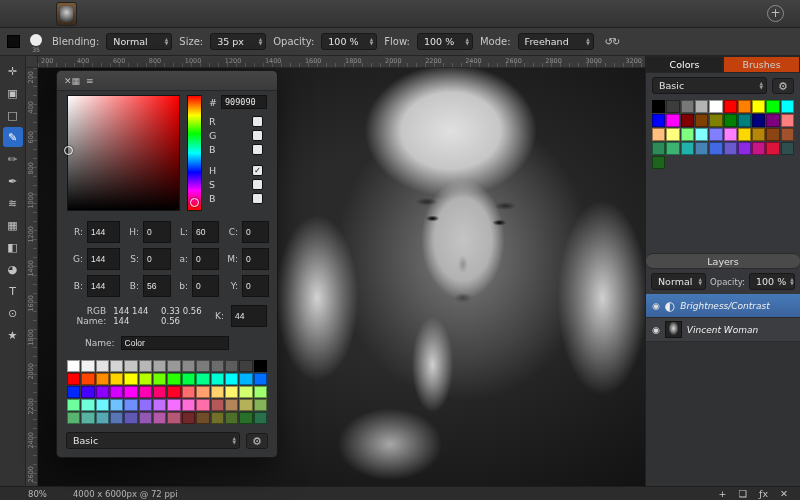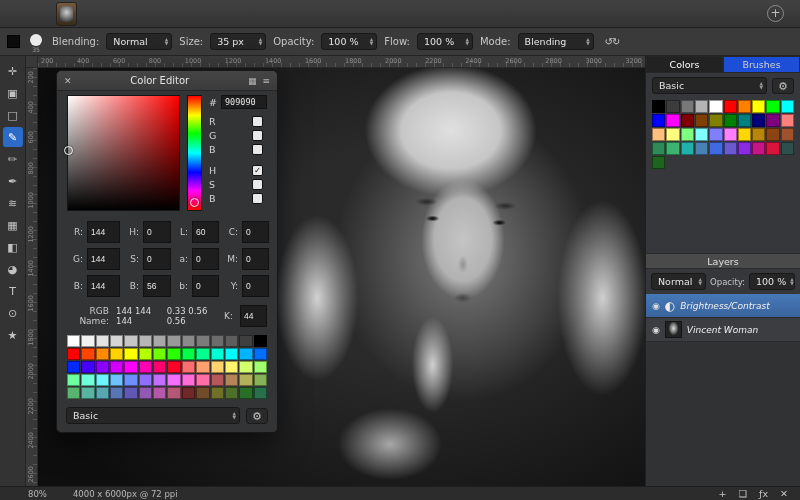--- a/index.html
+++ b/index.html
@@ -111,43 +111,43 @@
   .cb i { display:none; font-style:normal; font-size:8.5px; color:#1c1c1c; font-weight:bold; }
   .cb.on i { display:block; }
   .ce-fields { display:grid; grid-template-columns:16px 33px 15px 28px 13px 27px 15px 27px;
     column-gap:4px; row-gap:5px; align-items:center; padding:6px 10px 2px; }
   .fl { text-align:right; color:#c8c8c8; font-size:9px; }
   .fin { width:100%; height:14px; background:#1e1e1e; border:1px solid #121212; color:#e6e6e6;
     font-size:8.5px; padding:10px 3px; }
   .ce-info { display:flex; align-items:center; gap:7px; padding:6px 10px 2px; font-size:8.5px; }
   .ce-info .iv { color:#dcdcdc; }
   .ce-info .k { margin-left:auto; }
-  .ce-info .fin { width:27px; flex:none; }
+  .ce-info .fin { width:36px; flex:none; }
   .ce-name { display:flex; align-items:center; gap:6px; padding:7px 10px 4px 28px; }
   .namein { width:108px; height:14px; background:#1e1e1e; border:1px solid #121212; color:#e6e6e6;
     font-size:8.5px; padding:0 3px; }
   .ce-swatches { display:grid; grid-template-columns:repeat(14,1fr); gap:1px; padding:6px 10px 4px; }
   .sw { display:block; height:12px; border:0.5px solid rgba(0,0,0,.4); cursor:pointer; }
   .ce-footer { display:flex; align-items:center; gap:6px; padding:4px 9px 8px; }
   .gearbtn { color:#c2c2c2; font-size:11px; background:#2a2a2a; border:1px solid #1a1a1a;
     border-radius:3px; width:22px; height:16px; text-align:center; line-height:15px; cursor:pointer; }
 
   
   .right { position:absolute; left:645px; top:56px; width:155px; height:430px; background:#35373a;
     border-left:1px solid #202020; display:flex; flex-direction:column; }
   .rp-tabs { display:flex; height:17px; }
-  .rtab { flex:1; background:#1d4ed8; border:1px solid #262626; color:#cfcfcf; font-size:9.5px;
+  .rtab { flex:1; background:#c2410c; border:1px solid #262626; color:#cfcfcf; font-size:9.5px;
     display:flex; align-items:center; justify-content:center; cursor:pointer; }
   .rtab.active { background:#222; color:#fff; }
   .rp-preset { display:flex; align-items:center; gap:5px; padding:4px 6px; }
   .rp-swatches { display:grid; grid-template-columns:repeat(10,1fr); gap:1px; padding:2px 6px; }
   .rp-swatches .sw { height:13px; }
   .rp-gap { height:82px; }
   .layers-header { height:16px; background:#4a4a4a; border-top:1px solid #2a2a2a; border-bottom:1px solid #2a2a2a;
-    color:#e0e0e0; font-size:9.5px; display:flex; align-items:center; justify-content:center; }
+    color:#e0e0e0; font-size:9.5px; display:flex; align-items:center; justify-content:center;border-radius:7px; }
   .rp-blend { display:flex; align-items:center; gap:4px; padding:4px 5px; }
   .rp-blend .combo.blend { width:62px; }
   .rp-blend .combo.opac { width:46px; }
   .rp-blend .tlabel { font-size:8.5px; }
   .layer { display:flex; align-items:center; gap:5px; height:24px; padding:0 6px; background:#3b3d40;
     border-bottom:1px solid #2b2b2d; cursor:pointer; }
   .layer.sel { background:linear-gradient(#4679b8,#3a639c); }
   .eye { color:#dcdcdc; font-size:9px; cursor:pointer; }
   .adj { color:#ececec; font-size:12px; }
   .mini { width:17px; height:17px; border:1px solid #141414;
@@ -207,21 +207,21 @@
     <span class="tlabel">Flow:</span>
     <span class="combo w56">
       <span>100 %</span>
       <span class="arrows">
           <i>▲</i>
           <i>▼</i>
         </span>
     </span>
     <span class="tlabel">Mode:</span>
     <span class="combo w74">
-      <span>Blending</span>
+      <span>Freehand</span>
       <span class="arrows">
           <i>▲</i>
           <i>▼</i>
         </span>
     </span>
     <span class="icon-btn">↺↻</span>
   </div>
 
   <div class="tools">
       <span class="tool">✛</span>
@@ -272,21 +272,20 @@
       <span class="rlabel">2200</span>
       <span class="rlabel">2400</span>
       <span class="rlabel">2600</span>
     </div>
 
   <div class="canvas"></div>
 
   <div class="ce">
     <div class="ce-title">
       <span class="ce-close">✕</span>
-      <span class="ce-title-text">Color Editor</span>
       <span class="ce-ticons">
         <i>▦</i>
         <i>≡</i>
       </span>
     </div>
     <div class="ce-picker">
       <div class="sb">
         <span class="sb-marker"></span>
       </div>
       <div class="hue">
@@ -354,20 +353,24 @@
       <input class="fin" value="0" style="">
       <span class="fl">Y:</span>
       <input class="fin" value="0" style="">
     </div>
     <div class="ce-info">
       <span class="fl">RGB Name:</span>
       <span class="iv">144 144 144</span>
       <span class="iv">0.33 0.56 0.56</span>
       <span class="fl k">K:</span>
       <input class="fin" value="44" style="">
+    </div>
+    <div class="ce-name">
+      <span class="fl">Name:</span>
+      <input class="namein" value="Color" style="">
     </div>
     <div class="ce-swatches">
         <span class="sw" style="background: rgb(255, 255, 255);"></span>
         <span class="sw" style="background: rgb(242, 242, 242);"></span>
         <span class="sw" style="background: rgb(227, 227, 227);"></span>
         <span class="sw" style="background: rgb(213, 213, 213);"></span>
         <span class="sw" style="background: rgb(198, 198, 198);"></span>
         <span class="sw" style="background: rgb(183, 183, 183);"></span>
         <span class="sw" style="background: rgb(168, 168, 168);"></span>
         <span class="sw" style="background: rgb(153, 153, 153);"></span>

